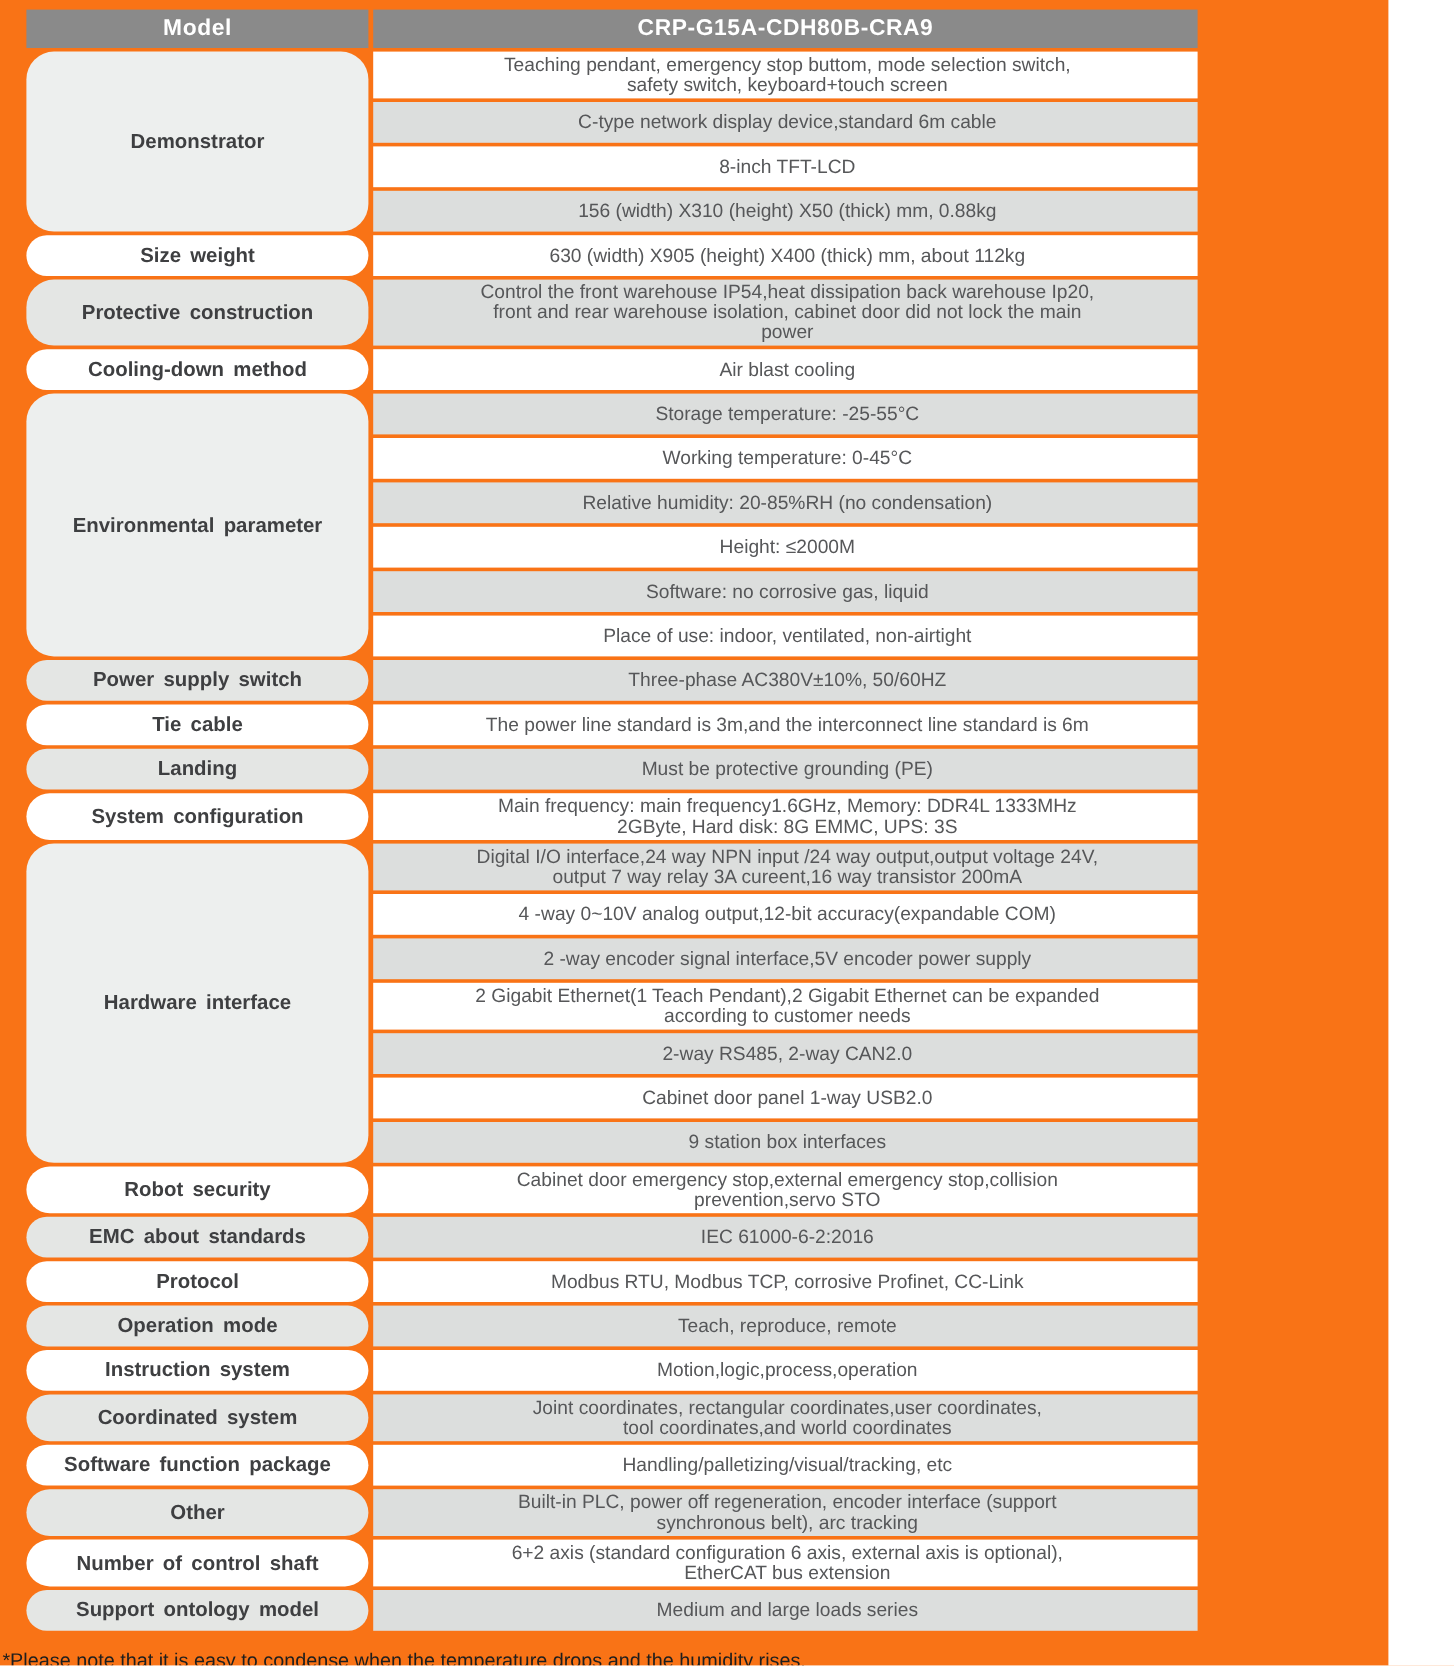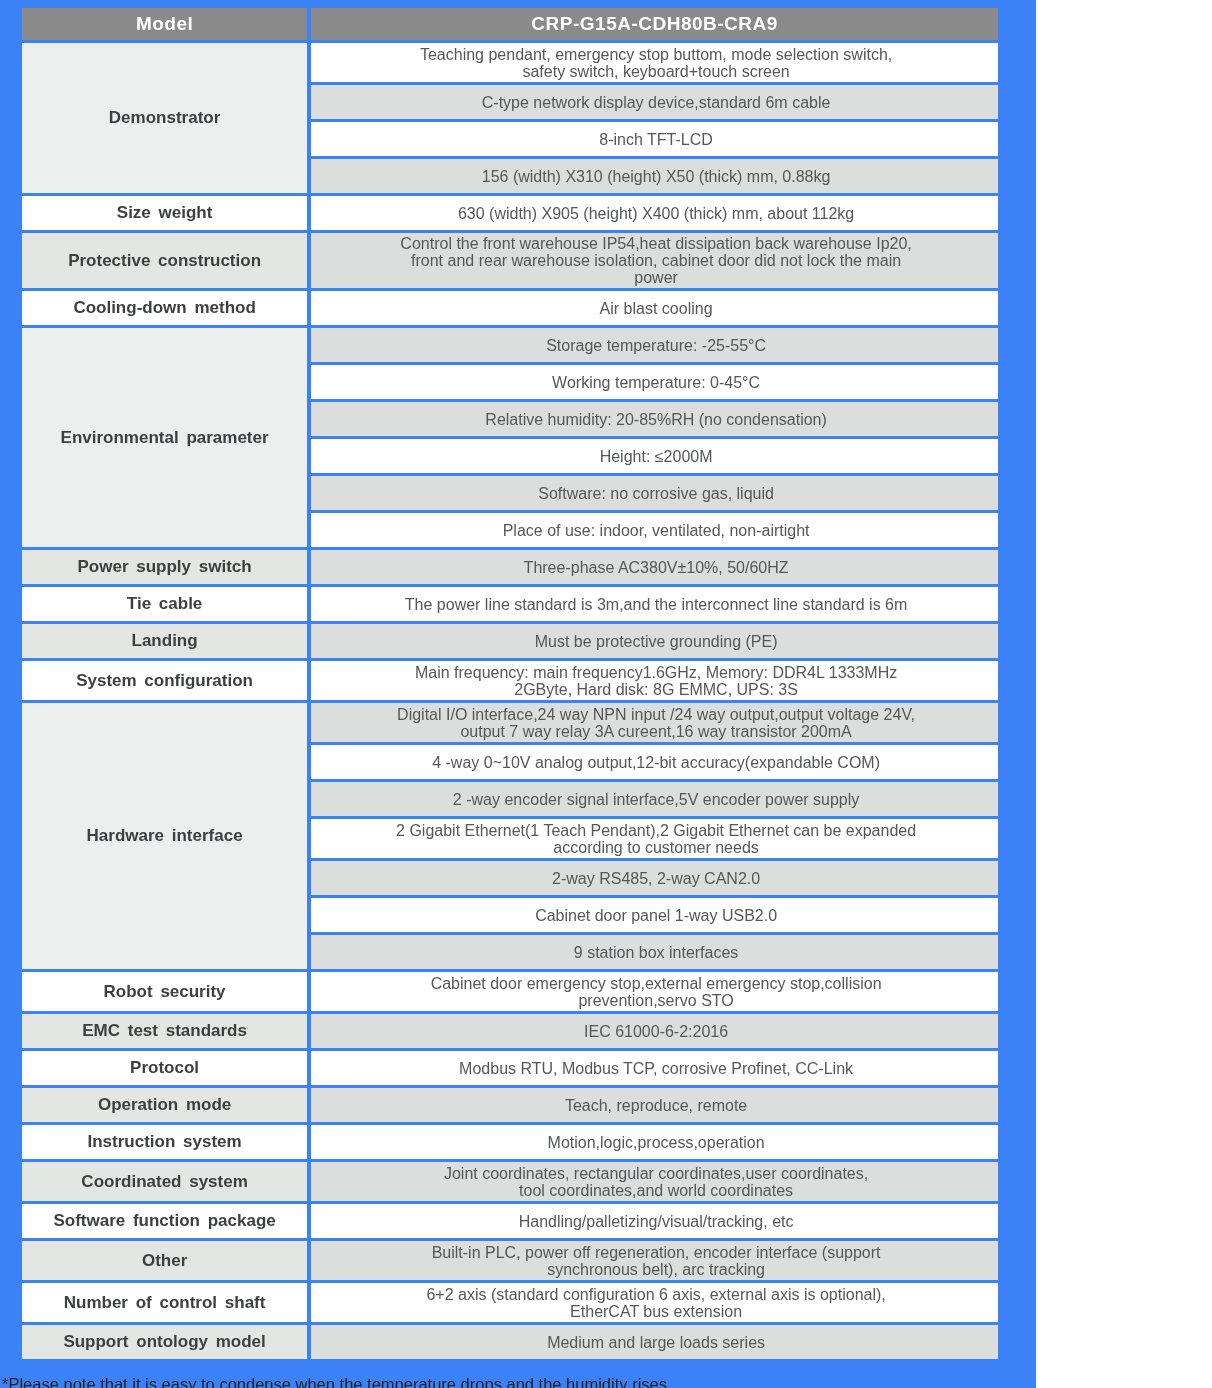--- a/index.html
+++ b/index.html
@@ -4,23 +4,23 @@
 <style>
   html, body {
     margin: 0;
     padding: 0;
     background: #ffffff;
     width: 1212px;
     font-family: "Liberation Sans", "DejaVu Sans", sans-serif;
   }
   .page {
     position: relative;
-    width: 1036px;
+    width: 1157px;
     height: 1388px;
-    background: #3b82f6;
+    background: #f97316;
     overflow: hidden;
   }
   table.spec {
     margin: 5px 0 0 18px;
     border-collapse: separate;
     border-spacing: 4px 3px;
     table-layout: fixed;
     width: 984px;
   }
   col.c-label { width: 284px; }
@@ -42,20 +42,21 @@
     padding: 0;
   }
   td.lbl {
     font-size: 17px;
     font-weight: 700;
     color: var(--label-text, #3e3f41);
     text-align: center;
     vertical-align: middle;
     word-spacing: 3px;
     padding: 0 2px;
+    border-radius: 23px;
   }
   td.lbl-big   { background: var(--label-big,  #edefee); }
   td.lbl-gray  { background: var(--label-gray, #e4e6e4); text-align: center; }
   td.lbl-white { background: #ffffff; }
   td.val {
     font-size: 16px;
     color: var(--value-text, #565759);
     line-height: 17px;
     vertical-align: middle;
     padding: 2px 4px 2px 7px;
@@ -185,21 +186,21 @@
           <td class="val vg">9 station box interfaces</td>
         </tr>
 
     <tr class="rd">
       <td class="lbl lbl-white">Robot security</td>
       <td class="val vw">Cabinet door emergency stop,external emergency stop,collision
 prevention,servo STO</td>
     </tr>
 
     <tr class="rs">
-      <td class="lbl lbl-gray">EMC test standards</td>
+      <td class="lbl lbl-gray">EMC about standards</td>
       <td class="val vg">IEC 61000-6-2:2016</td>
     </tr>
 
     <tr class="rs">
       <td class="lbl lbl-white">Protocol</td>
       <td class="val vw">Modbus RTU, Modbus TCP, corrosive Profinet, CC-Link</td>
     </tr>
 
     <tr class="rs">
       <td class="lbl lbl-gray">Operation mode</td>

